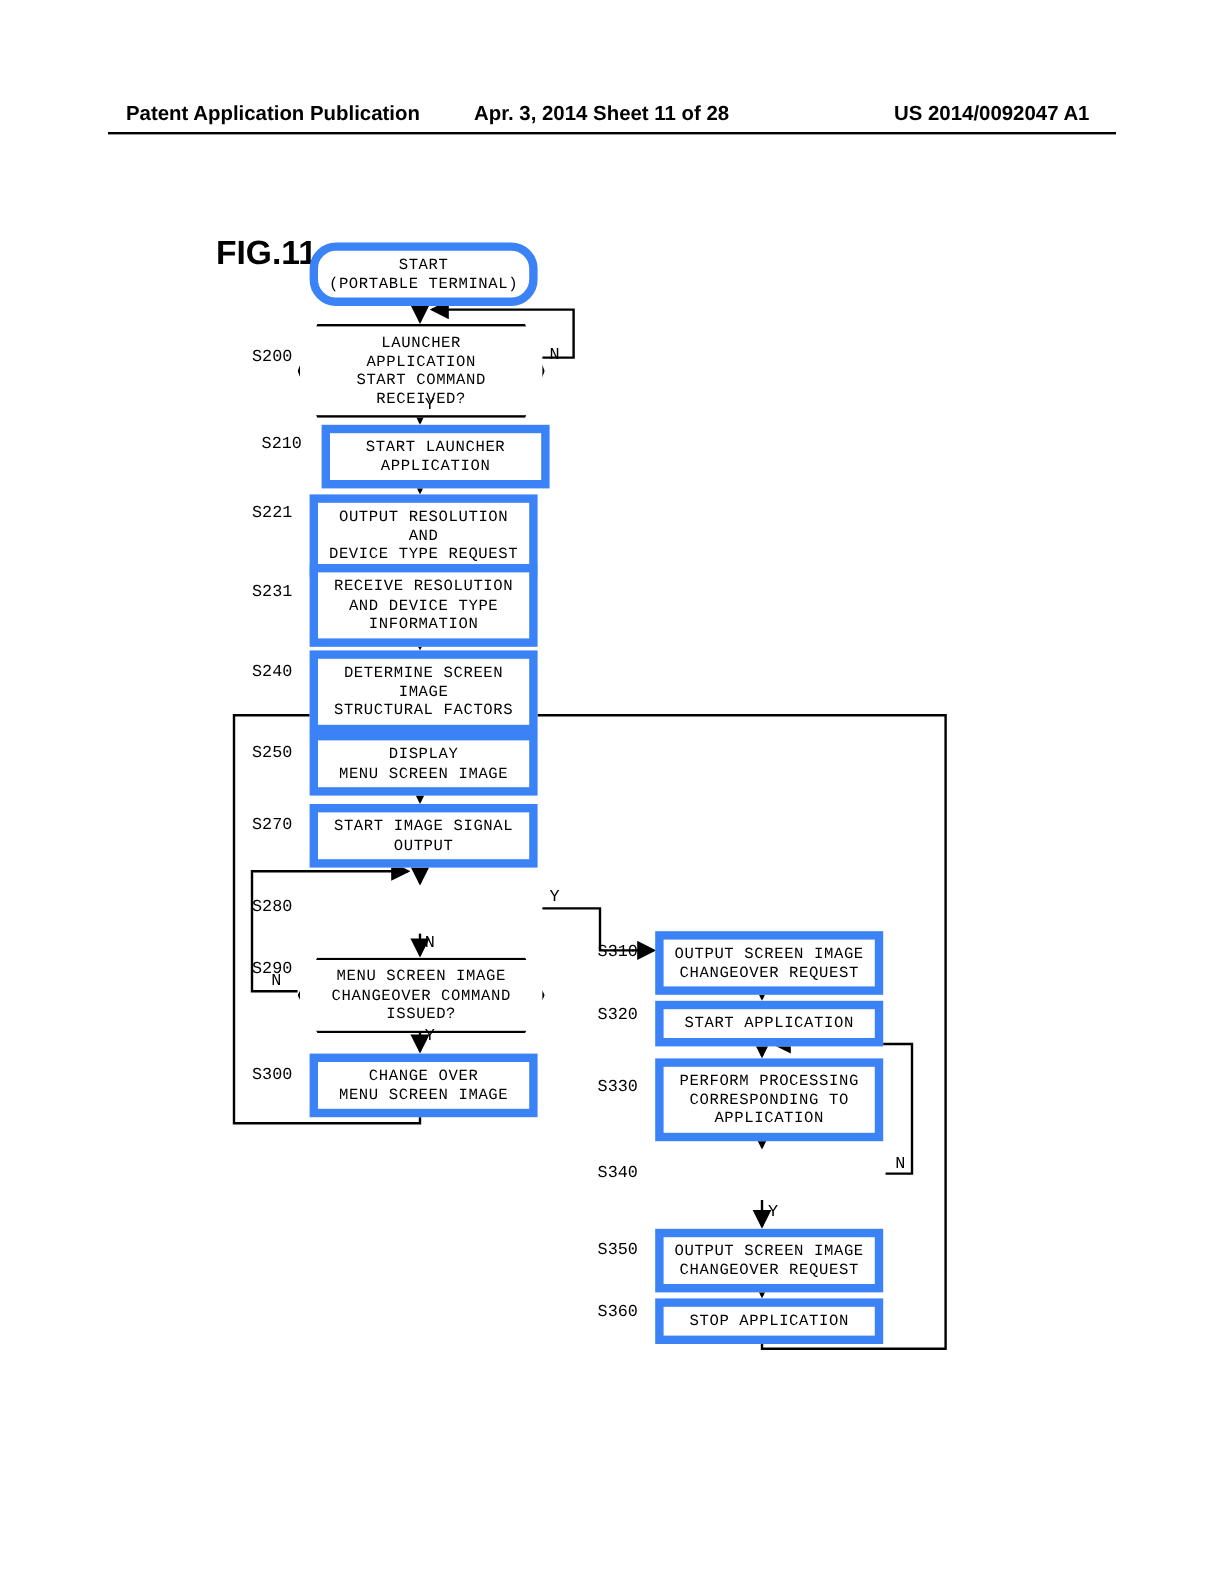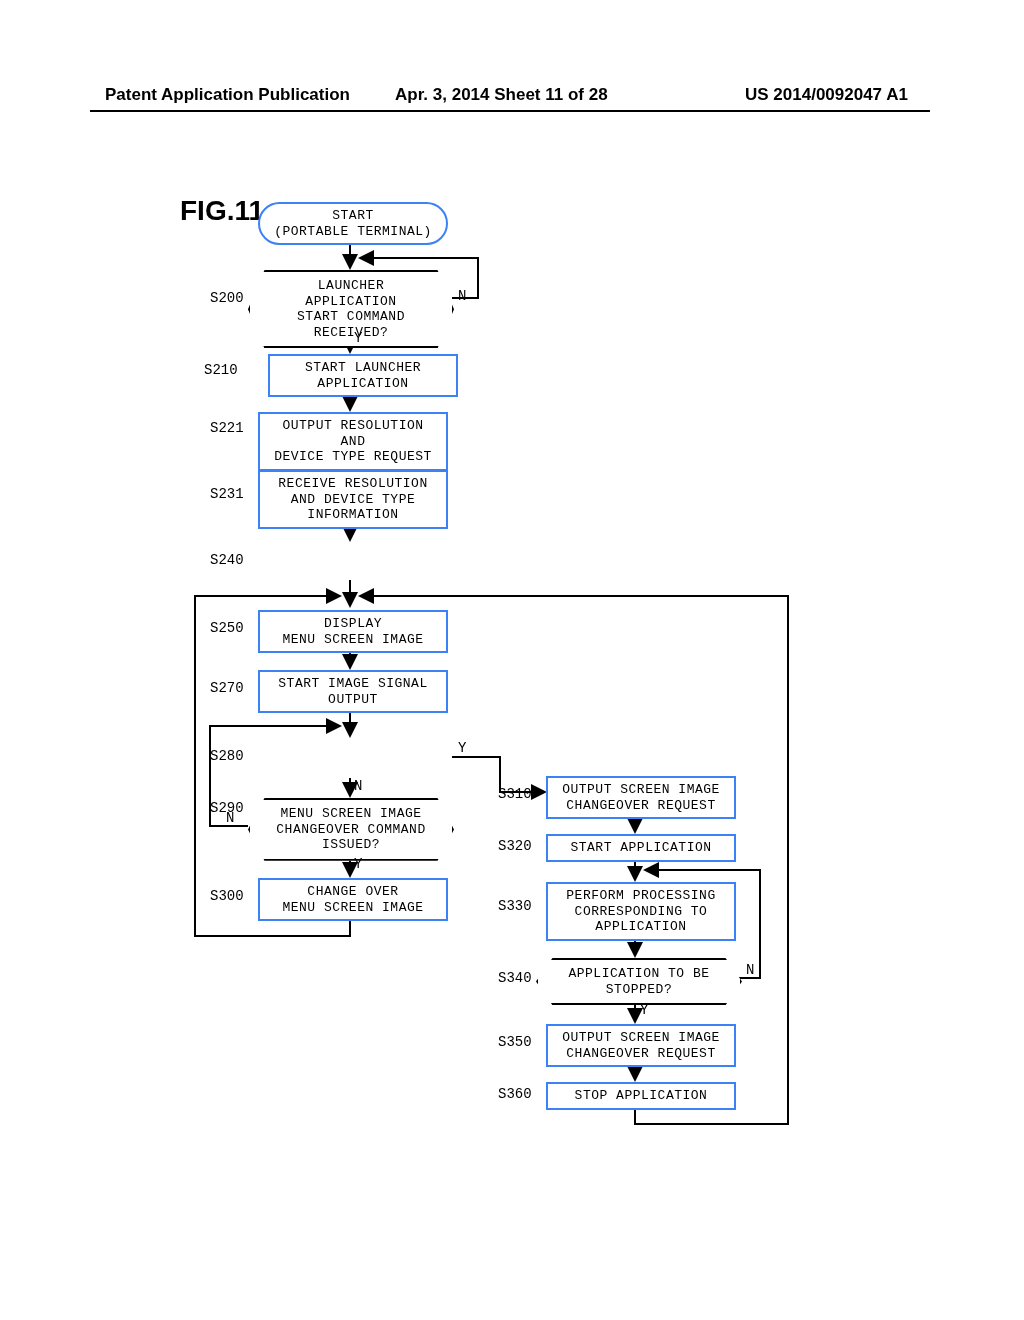--- a/index.html
+++ b/index.html
@@ -44,21 +44,21 @@
   }
   .figlabel {
     position: absolute;
     top: 195px;
     left: 180px;
     font-size: 28px;
     font-weight: bold;
   }
   .node {
     position: absolute;
-    border: 2px solid #3b82f6;
+    border: 7px solid #3b82f6;
     text-align: center;
     font-family: "Courier New", monospace;
     font-size: 13px;
     line-height: 1.2;
     padding: 4px 8px;
     background: #fff;
     letter-spacing: 0.5px;
   }
   .terminator {
     border-radius: 22px;
@@ -159,30 +159,31 @@
     <polyline points="635,1106 635,1124 788,1124 788,596 360,596" fill="none" stroke="#000" stroke-width="2" marker-end="url(#ah)"></polyline>
   </svg>
 
   <div class="node terminator" style="top:202px; left:258px; width:190px;">START<br>(PORTABLE TERMINAL)</div>
 
   <div class="step-label" style="top:290px; left:210px;">S200</div>
   <div class="decision" style="top:270px; left:248px; width:206px;">LAUNCHER APPLICATION<br>START COMMAND<br>RECEIVED?</div>
   <div class="yn" style="top:288px; left:458px;">N</div>
   <div class="yn" style="top:330px; left:354px;">Y</div>
 
-  <div class="step-label" style="top:362px; left:204px;">S210</div>
+  <div class="step-label" style="top:362px; left:218px;">S210</div>
   <div class="node" style="top:354px; left:268px; width:190px;">START LAUNCHER<br>APPLICATION</div>
 
   <div class="step-label" style="top:420px; left:210px;">S221</div>
   <div class="node" style="top:412px; left:258px; width:190px;">OUTPUT RESOLUTION AND<br>DEVICE TYPE REQUEST</div>
 
   <div class="step-label" style="top:486px; left:210px;">S231</div>
   <div class="node" style="top:470px; left:258px; width:190px;">RECEIVE RESOLUTION<br>AND DEVICE TYPE<br>INFORMATION</div>
 
   <div class="step-label" style="top:552px; left:210px;">S240</div>
+  <div class="node" style="top:542px; left:258px; width:190px;">DETERMINE SCREEN IMAGE<br>STRUCTURAL FACTORS</div>
 
   <div class="step-label" style="top:620px; left:210px;">S250</div>
   <div class="node" style="top:610px; left:258px; width:190px;">DISPLAY<br>MENU SCREEN IMAGE</div>
 
   <div class="step-label" style="top:680px; left:210px;">S270</div>
   <div class="node" style="top:670px; left:258px; width:190px;">START IMAGE SIGNAL<br>OUTPUT</div>
 
   <div class="step-label" style="top:748px; left:210px;font-family:Liberation Mono, monospace;">S280</div>
   <div class="yn" style="top:740px; left:458px;">Y</div>
   <div class="yn" style="top:778px; left:354px;">N</div>
@@ -198,21 +199,20 @@
   <div class="step-label" style="top:786px; left:498px;">S310</div>
   <div class="node" style="top:776px; left:546px; width:190px;">OUTPUT SCREEN IMAGE<br>CHANGEOVER REQUEST</div>
 
   <div class="step-label" style="top:838px; left:498px;">S320</div>
   <div class="node" style="top:834px; left:546px; width:190px;">START APPLICATION</div>
 
   <div class="step-label" style="top:898px; left:498px;">S330</div>
   <div class="node" style="top:882px; left:546px; width:190px;">PERFORM PROCESSING<br>CORRESPONDING TO<br>APPLICATION</div>
 
   <div class="step-label" style="top:970px; left:498px;">S340</div>
-  <div class="decision" style="top:958px; left:536px; width:206px;">APPLICATION TO BE<br>STOPPED?</div>
   <div class="yn" style="top:962px; left:746px;">N</div>
   <div class="yn" style="top:1002px; left:640px;">Y</div>
 
   <div class="step-label" style="top:1034px; left:498px;">S350</div>
   <div class="node" style="top:1024px; left:546px; width:190px;">OUTPUT SCREEN IMAGE<br>CHANGEOVER REQUEST</div>
 
   <div class="step-label" style="top:1086px; left:498px;">S360</div>
   <div class="node" style="top:1082px; left:546px; width:190px;">STOP APPLICATION</div>
 
 </div>

